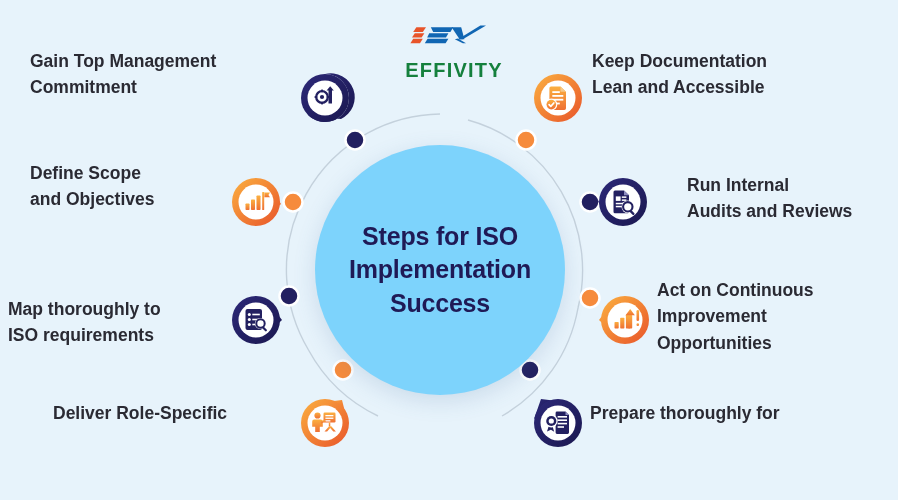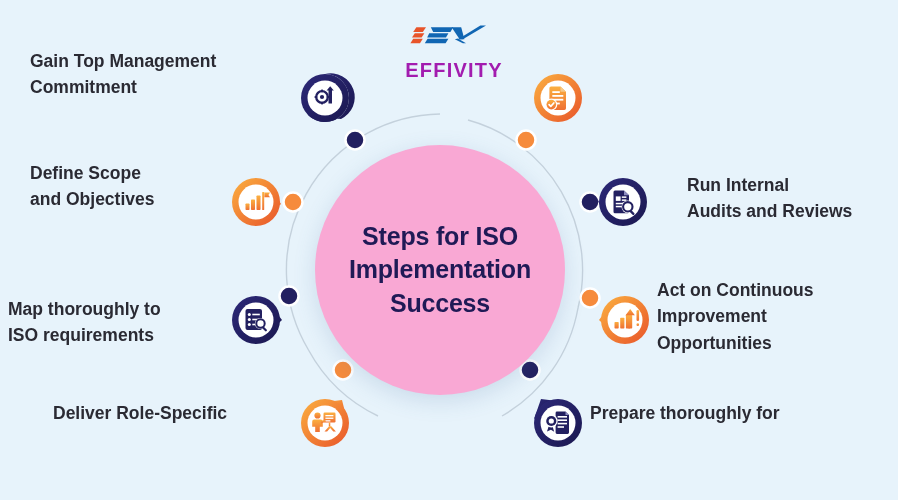--- a/index.html
+++ b/index.html
@@ -30,42 +30,42 @@
     display: flex;
     flex-direction: column;
     align-items: center;
     justify-content: center;
   }
   .logo-mark { width: 118px; height: 30px; display:block; }
   .logo-word {
     font-size: 20px;
     font-weight: bold;
     letter-spacing: 1.2px;
-    color: #a21caf;
+    color: #15803d;
     line-height: 1;
     margin-top: 12px;
     font-family: "Liberation Sans", sans-serif;
   }
 
   
   .ring-svg {
     position: absolute;
     left: 268px;
     top: 98px;
     width: 344px;
     height: 344px;
   }
   .hub {
     position: absolute;
     left: 315px;
     top: 145px;
     width: 250px;
     height: 250px;
     border-radius: 50%;
-    background: #f9a8d4;
+    background: #7dd3fc;
     box-shadow: 0 6px 22px rgba(70,110,160,0.18);
     display: flex;
     align-items: center;
     justify-content: center;
   }
   .hub-title {
     color: #1f1a56;
     font-size: 25px;
     font-weight: bold;
     line-height: 1.33;
@@ -150,20 +150,24 @@
 
   <div class="label right-align" style="left:8px; top:296px; width:213px;">
     <div>Map thoroughly to</div>
     <div>ISO requirements</div>
   </div>
 
   <div class="label right-align" style="left:53px; top:400px; width:243px;">
     <div>Deliver Role-Specific</div>
   </div>
 
+  <div class="label left-align" style="left:592px; top:48px; width:285px;">
+    <div>Keep Documentation</div>
+    <div>Lean and Accessible</div>
+  </div>
 
   <div class="label left-align" style="left:687px; top:172px; width:225px;">
     <div>Run Internal</div>
     <div>Audits and Reviews</div>
   </div>
 
   <div class="label left-align" style="left:657px; top:277px; width:230px;">
     <div>Act on Continuous</div>
     <div>Improvement</div>
     <div>Opportunities</div>

